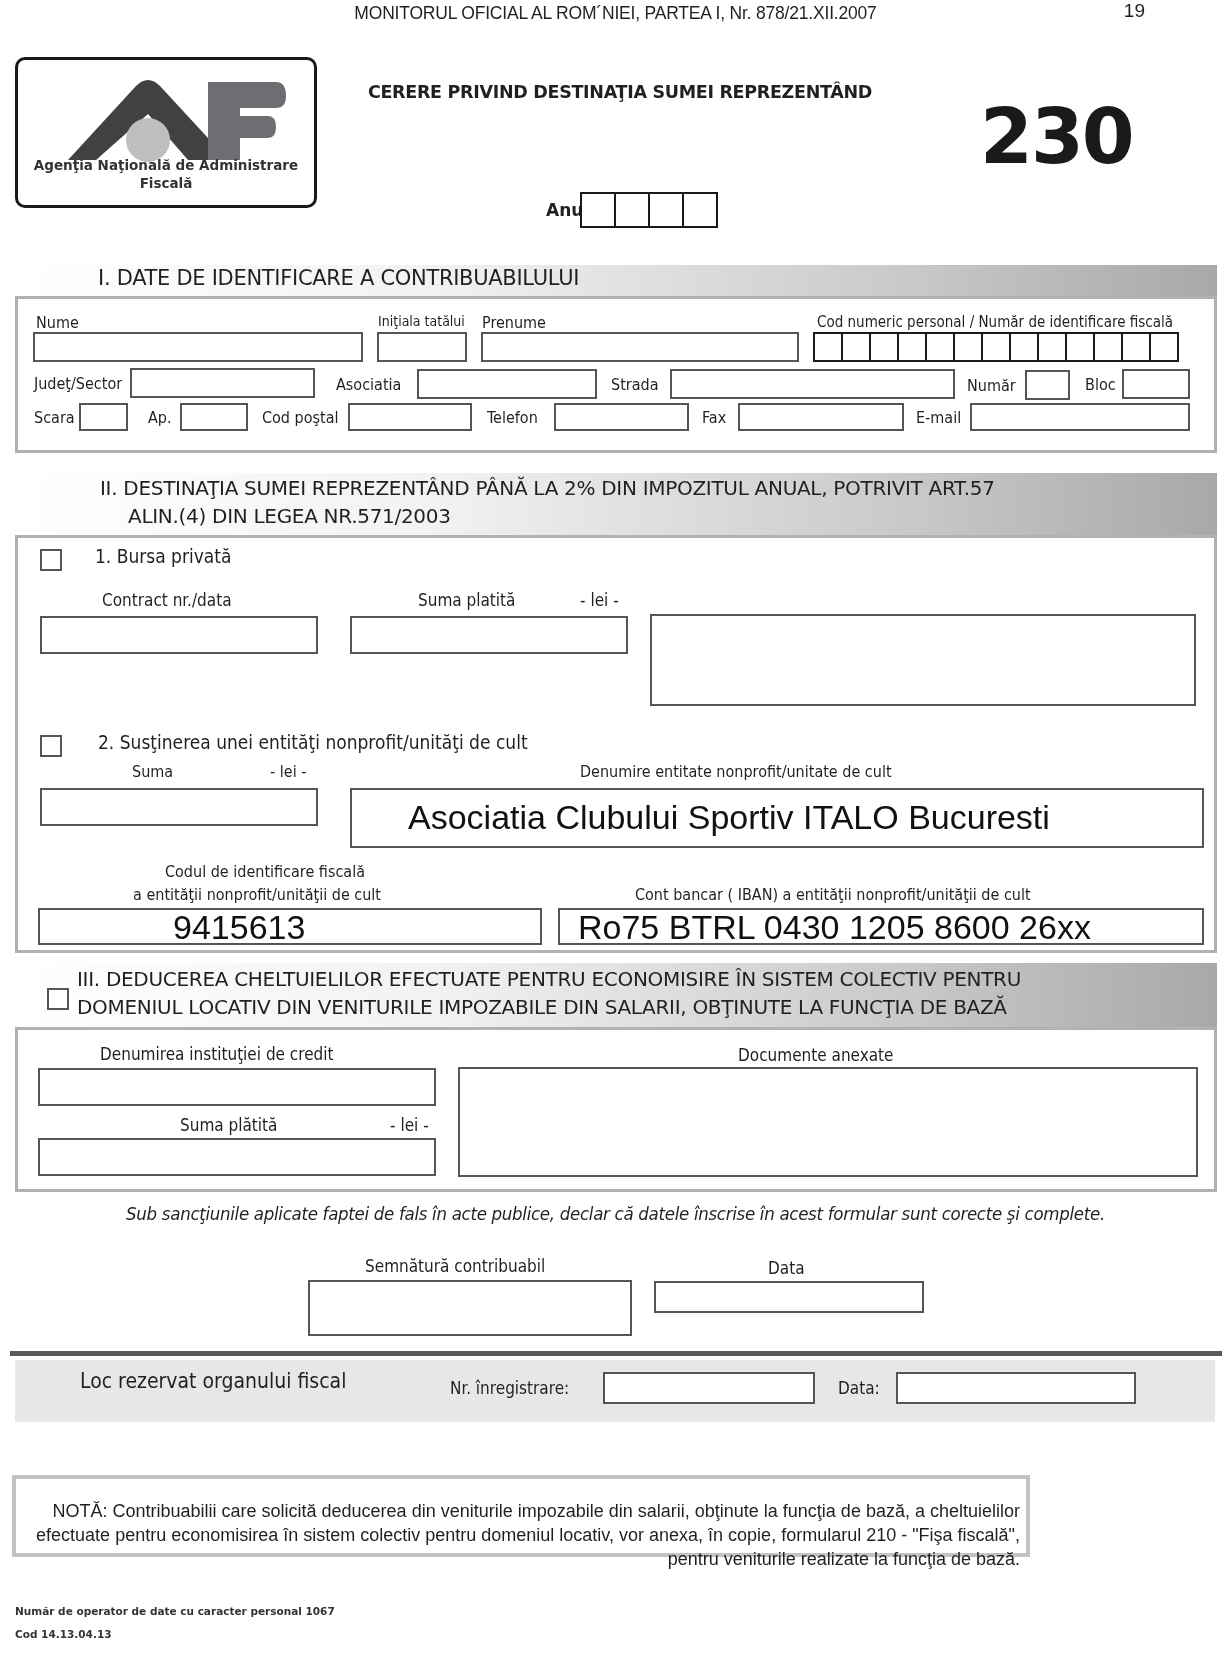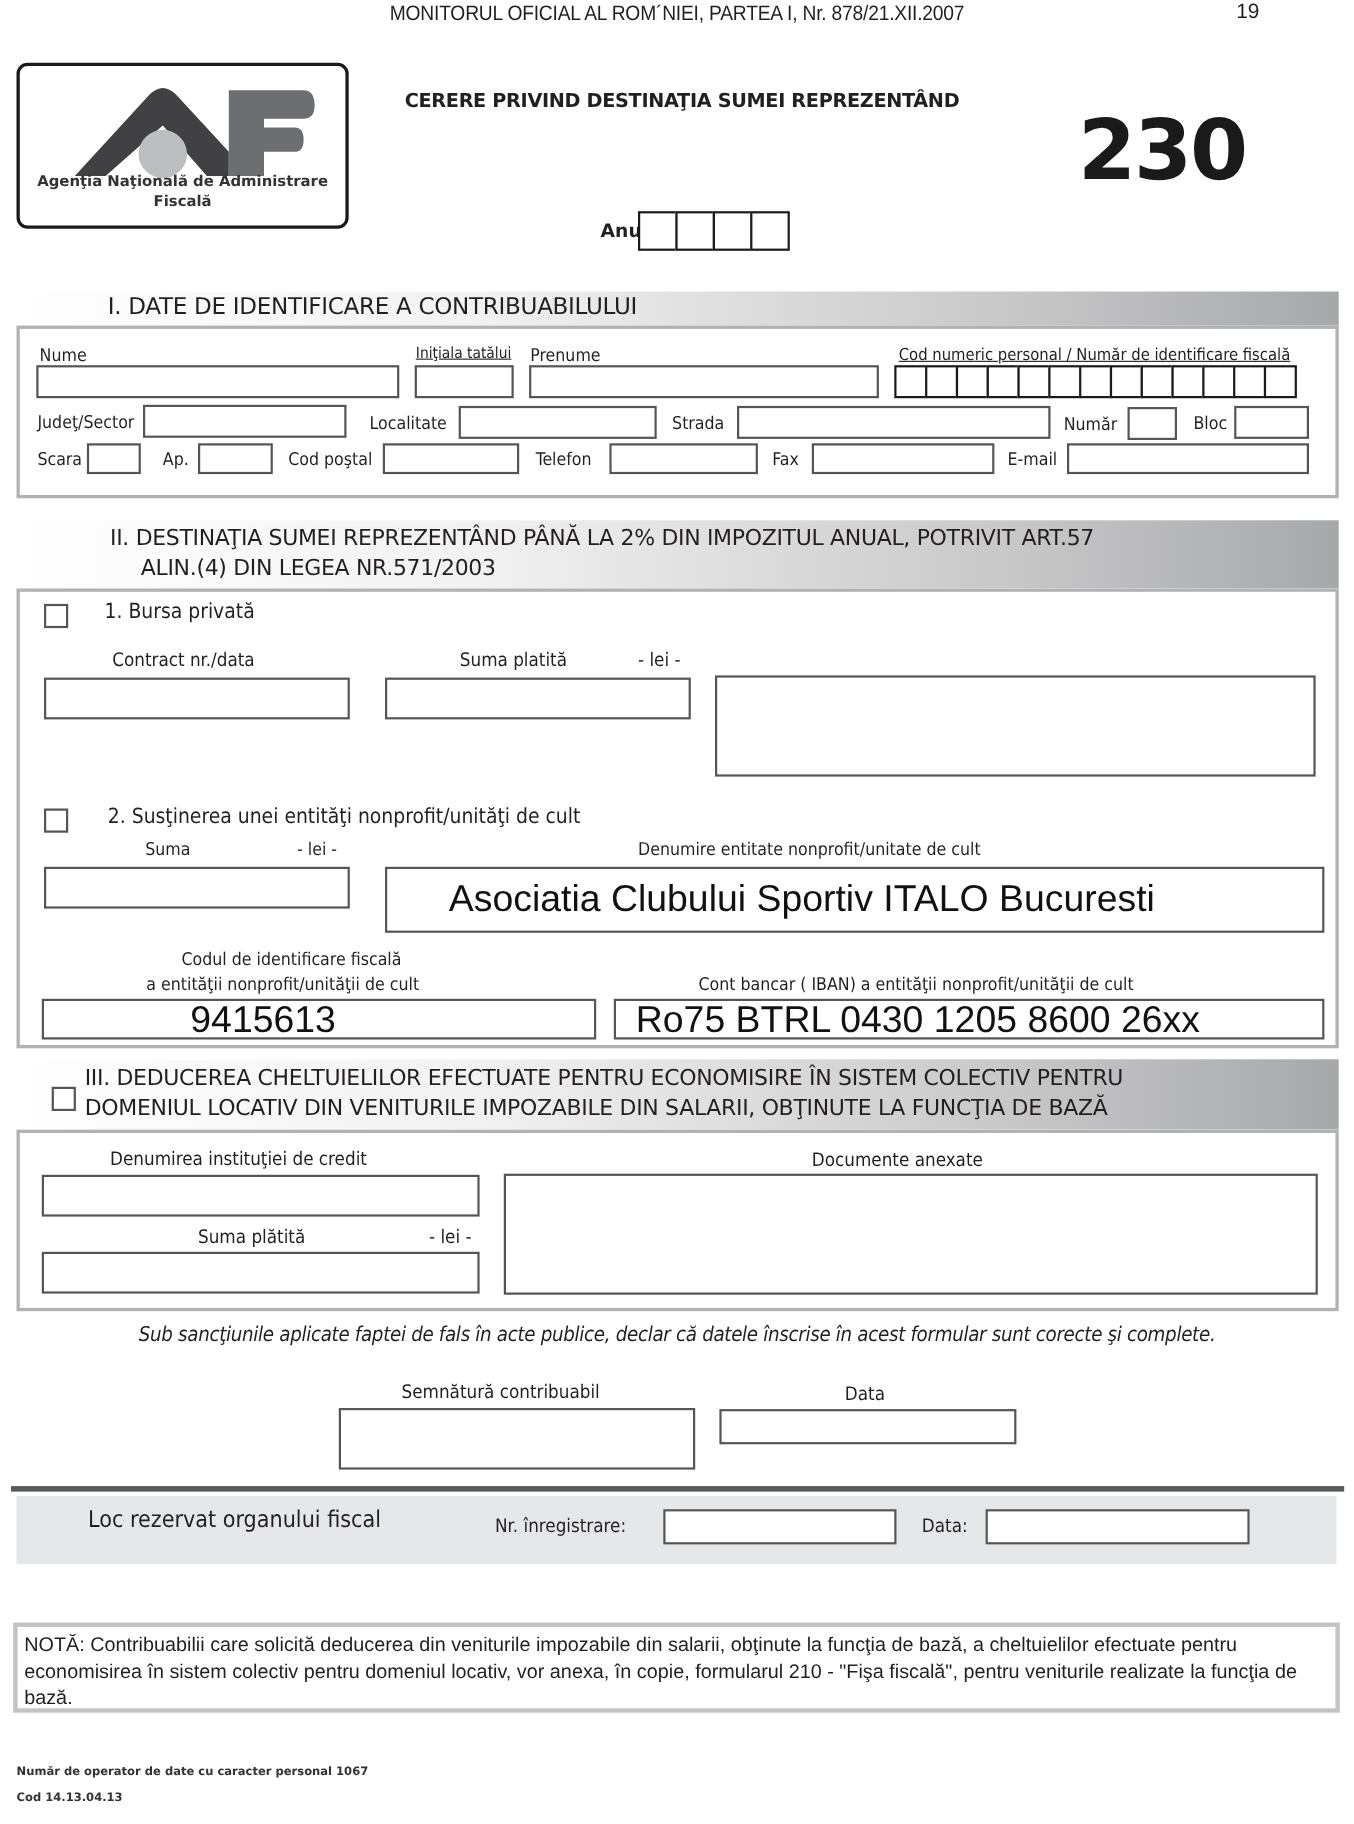--- a/index.html
+++ b/index.html
@@ -1,21 +1,21 @@
 <!DOCTYPE html>
 <html><head>
 <meta charset="utf-8">
 <style>
   * { box-sizing: border-box; margin: 0; padding: 0; }
   html, body { width: 1231px; height: 1658px; background: #fff; overflow: hidden; }
   body { position: relative; font-family: "DejaVu Sans", sans-serif; color: #231f20; }
   .abs { position: absolute; }
   .field { position: absolute; border: 2px solid #555; background: #fff; }
   .lbl { position: absolute; font-family: "DejaVu Sans Condensed", "DejaVu Sans", sans-serif; font-size: 16px; color: #231f20; white-space: nowrap; }
-  .lbl.sm { font-size: 14px; text-decoration: underline; }
+  .lbl.sm { font-size: 14px; }
   .chk { position: absolute; width: 22px; height: 22px; border: 2px solid #555; background: #fff; }
 
   
   .mo-header { top: 2px; left: 0; width: 1231px; text-align: center; font-family: "Liberation Sans", sans-serif; font-size: 19px; letter-spacing: -0.2px; transform: scaleX(0.92); }
   .page-num { top: 0; right: 86px; font-family: "Liberation Sans", sans-serif; font-size: 19px; }
 
   .logo-box { top: 57px; left: 15px; width: 302px; height: 151px; border: 3px solid #1a1a1a; border-radius: 10px; background: #fff; }
   .logo-text { position: absolute; left: 0; width: 100%; text-align: center; font-family: "DejaVu Sans", sans-serif; font-weight: bold; font-size: 13.5px; color: #333; line-height: 18px; }
 
   .form-title { top: 80px; left: 340px; width: 560px; text-align: center; font-weight: bold; font-size: 17.5px; line-height: 24px; color: #231f20; letter-spacing: -0.3px; }
@@ -32,21 +32,21 @@
   .cnp-boxes { position: absolute; top: 332px; left: 815px; display: flex; }
   .cnp-boxes span { width: 30px; height: 30px; border: 2px solid #1a1a1a; margin-left: -2px; display: block; background: #fff; }
 
   .filled { font-family: "Liberation Sans Narrow", "Liberation Sans", sans-serif; color: #111; white-space: nowrap; position: absolute; }
 
   .decl { top: 1203px; left: 0; width: 1231px; text-align: center; font-style: italic; font-family: "DejaVu Sans Condensed", "DejaVu Sans", sans-serif; font-size: 18.5px; letter-spacing: -0.3px; }
 
   .fiscal-rule { top: 1351px; left: 10px; width: 1212px; height: 5px; background: #58595b; }
   .fiscal-bar { top: 1360px; left: 15px; width: 1200px; height: 62px; background: #e6e7e8; }
 
-  .note-box { top: 1475px; left: 12px; width: 1206px; height: 82px; border: 4px solid #c2c3c5; background: #fff; padding: 4px 6px; font-family: "Liberation Sans Narrow", "Liberation Sans", sans-serif; font-size: 18px; line-height: 24px; }
+  .note-box { top: 1475px; left: 12px; width: 1018px; height: 82px; border: 4px solid #c2c3c5; background: #fff; padding: 20px 6px; font-family: "Liberation Sans Narrow", "Liberation Sans", sans-serif; font-size: 18px; line-height: 24px; text-align: right; }
 
   .foot { left: 15px; font-family: "DejaVu Sans", sans-serif; font-size: 10.5px; font-weight: bold; color: #333; }
 </style>
 </head>
 <body>
 
 <div class="abs mo-header">MONITORUL OFICIAL AL ROM´NIEI,  PARTEA I, Nr. 878/21.XII.2007</div>
 <div class="abs page-num">19</div>
 
 <div class="abs logo-box">
@@ -93,21 +93,21 @@
     <span></span>
     <span></span>
     <span></span>
     <span></span>
     <span></span>
     <span></span>
   </div>
 
 <div class="lbl" style="top:374px;left:34px;">Judeţ/Sector</div>
 <div class="field" style="top:368px;left:130px;width:185px;height:30px;"></div>
-<div class="lbl" style="top:375px;left:336px;">Localitate</div>
+<div class="lbl" style="top:375px;left:336px;">Asociatia</div>
 <div class="field" style="top:369px;left:417px;width:180px;height:30px;"></div>
 <div class="lbl" style="top:375px;left:611px;">Strada</div>
 <div class="field" style="top:369px;left:670px;width:285px;height:30px;"></div>
 <div class="lbl" style="top:376px;left:967px;">Număr</div>
 <div class="field" style="top:370px;left:1025px;width:45px;height:30px;"></div>
 <div class="lbl" style="top:375px;left:1085px;">Bloc</div>
 <div class="field" style="top:369px;left:1122px;width:68px;height:30px;"></div>
 
 <div class="lbl" style="top:408px;left:34px;">Scara</div>
 <div class="field" style="top:403px;left:79px;width:49px;height:28px;"></div>

